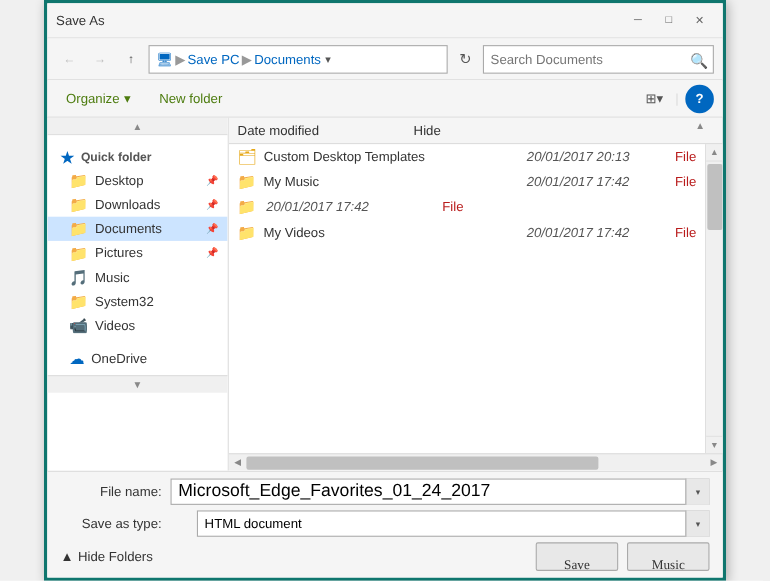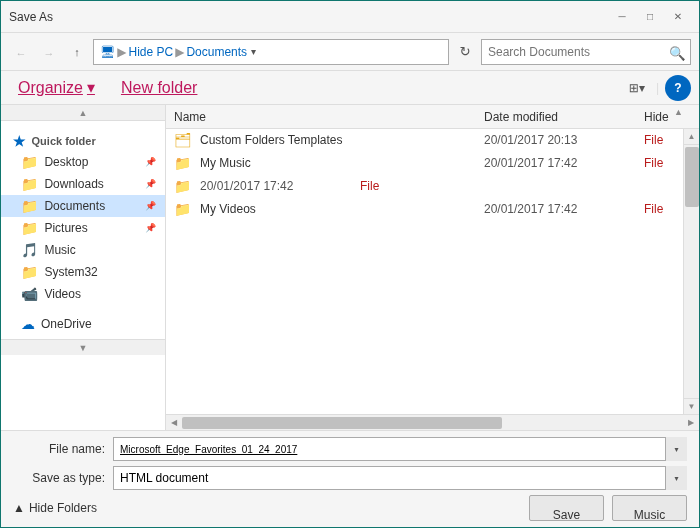--- a/index.html
+++ b/index.html
@@ -8,24 +8,24 @@
       font-size: 12px;
       background: #f0f0f0;
       display: flex;
       justify-content: center;
       align-items: center;
       width: 700px;
       height: 528px;
       overflow: hidden;
     }
     .dialog {
-      width: 700px;
+      width: 620px;
       height: 528px;
       background: #fff;
-      border: 1px solid #0f766e;
+      border: 3px solid #0f766e;
       box-shadow: 2px 2px 10px rgba(0,0,0,0.3);
       display: flex;
       flex-direction: column;
     }
     
     .title-bar {
       background: #f5f5f5;
       border-bottom: 1px solid #ddd;
       padding: 6px 8px;
       display: flex;
@@ -150,27 +150,26 @@
       display: flex;
       align-items: center;
       gap: 8px;
       height: 34px;
     }
     .toolbar-btn {
       background: transparent;
       border: 1px solid transparent;
       padding: 3px 8px;
       cursor: pointer;
-      font-size: 16px;
-      color: #be185d;
+      font-size: 12px;
+      color: #4d7c0f;
       border-radius: 2px;
       display: flex;
       align-items: center;
       gap: 4px;
-      text-decoration: underline;
     }
     .toolbar-right {
       margin-left: auto;
       display: flex;
       align-items: center;
       gap: 4px;
     }
     .view-btn {
       background: transparent;
       border: 1px solid transparent;
@@ -290,21 +289,21 @@
       font-size: 12px;
       color: #333;
       border-bottom: 1px solid transparent;
     }
     .file-item .file-icon {
       width: 20px;
       margin-right: 6px;
       font-size: 14px;
     }
     .file-item .file-name { width: 284px; }
-    .file-item .file-date { width: 160px; color: #555; }
+    .file-item .file-date { width: 160px; color: #555; font-style: italic; }
     .file-item .file-type { flex: 1; color: #b91c1c; }
     .scroll-bar-v {
       width: 16px;
       background: #f0f0f0;
       border-left: 1px solid #ddd;
       display: flex;
       flex-direction: column;
     }
     .scroll-thumb {
       width: 14px;
@@ -336,23 +335,22 @@
       flex: 1;
       position: relative;
       display: flex;
       align-items: center;
     }
     .input-wrapper input {
       width: 100%;
       height: 24px;
       border: 1px solid #aaa;
       padding: 0 24px 0 6px;
-      font-size: 10px;
+      font-size: 16px;
       outline: none;
-      text-decoration: underline;
     }
     .input-dropdown-btn {
       position: absolute;
       right: 0;
       width: 22px;
       height: 24px;
       border: none;
       border-left: 1px solid #aaa;
       background: #e8e8e8;
       cursor: pointer;
@@ -360,20 +358,21 @@
       align-items: center;
       justify-content: center;
       font-size: 8px;
       color: #555;
     }
     .select-wrapper {
       flex: 1;
       position: relative;
       display: flex;
       align-items: center;
+      margin-left: 24px;
     }
     .select-wrapper select {
       width: 100%;
       height: 24px;
       border: 1px solid #aaa;
       padding: 0 24px 0 6px;
       font-size: 12px;
       background: #fff;
       appearance: none;
       -webkit-appearance: none;
@@ -417,20 +416,21 @@
     .action-btn {
       min-width: 75px;
       height: 26px;
       border: 1px solid #aaa;
       background: #e8e8e8;
       cursor: pointer;
       font-size: 12px;
       color: #333;
       padding: 12px 12px;
       border-radius: 2px;
+      font-family: Liberation Serif, serif;
     }
     .action-btn.primary {
       background: #e8e8e8;
     }
 
     
     .sidebar::-webkit-scrollbar { width: 8px; }
     .sidebar::-webkit-scrollbar-track { background: #f0f0f0; }
     .sidebar::-webkit-scrollbar-thumb { background: #c0c0c0; }
     .file-list::-webkit-scrollbar { width: 16px; }
@@ -451,21 +451,21 @@
     </div>
   </div>
 
   <div class="nav-bar">
     <button class="nav-btn disabled">←</button>
     <button class="nav-btn disabled">→</button>
     <button class="nav-btn">↑</button>
     <div class="breadcrumb-bar">
       <span class="breadcrumb-item">🖥</span>
       <span class="breadcrumb-sep"> ▶ </span>
-      <span class="breadcrumb-item">Hide PC</span>
+      <span class="breadcrumb-item">Save PC</span>
       <span class="breadcrumb-sep"> ▶ </span>
       <span class="breadcrumb-item">Documents</span>
       <span class="breadcrumb-arrow"> ▾</span>
     </div>
     <button class="nav-refresh">↻</button>
     <div class="search-container">
       <input type="text" placeholder="Search Documents" style="">
       <button class="search-icon-btn">🔍</button>
     </div>
   </div>
@@ -539,30 +539,29 @@
         </div>
       </div>
 
       <div style="display:flex;align-items:center;justify-content:center;height:16px;background:#f0f0f0;border-top:1px solid #ddd;cursor:pointer;font-size:9px;color:#888;">▼</div>
     </div>
 
     <div class="file-panel">
 
       <div class="file-list-header">
         <span style="position:absolute;top:2px;right:16px;font-size:9px;color:#888;">▲</span>
-        <span class="col-header col-name">Name</span>
         <span class="col-header col-date">Date modified</span>
         <span class="col-header col-type">Hide</span>
       </div>
 
       <div style="display:flex;flex:1;overflow:hidden;">
         <div class="file-list" style="flex:1;">
           <div class="file-item">
             <span class="file-icon" style="color:#e6a817;">🗂</span>
-            <span class="file-name">Custom Folders Templates</span>
+            <span class="file-name">Custom Desktop Templates</span>
             <span class="file-date">20/01/2017 20:13</span>
             <span class="file-type">File</span>
           </div>
           <div class="file-item">
             <span class="file-icon" style="color:#5599d8;">📁</span>
             <span class="file-name">My Music</span>
             <span class="file-date">20/01/2017 17:42</span>
             <span class="file-type">File</span>
           </div>
           <div class="file-item">

